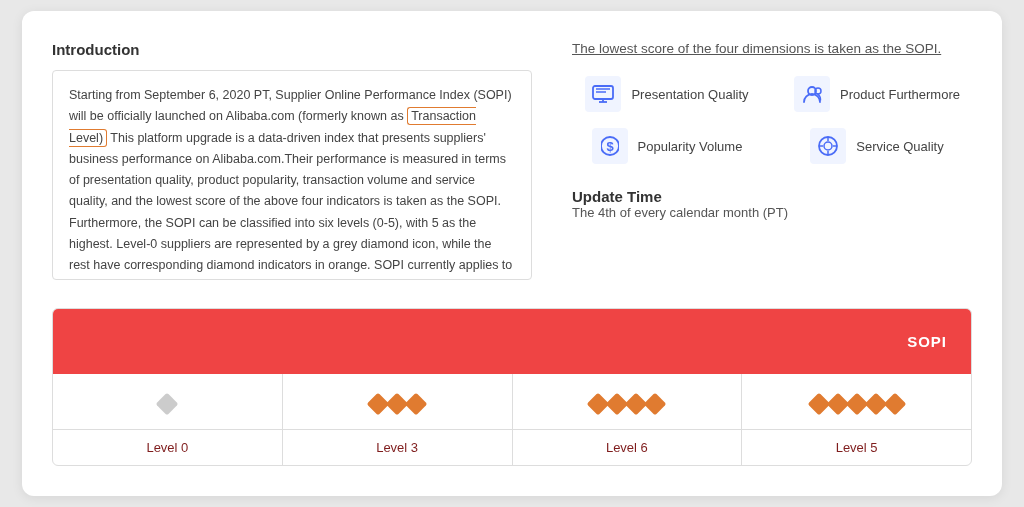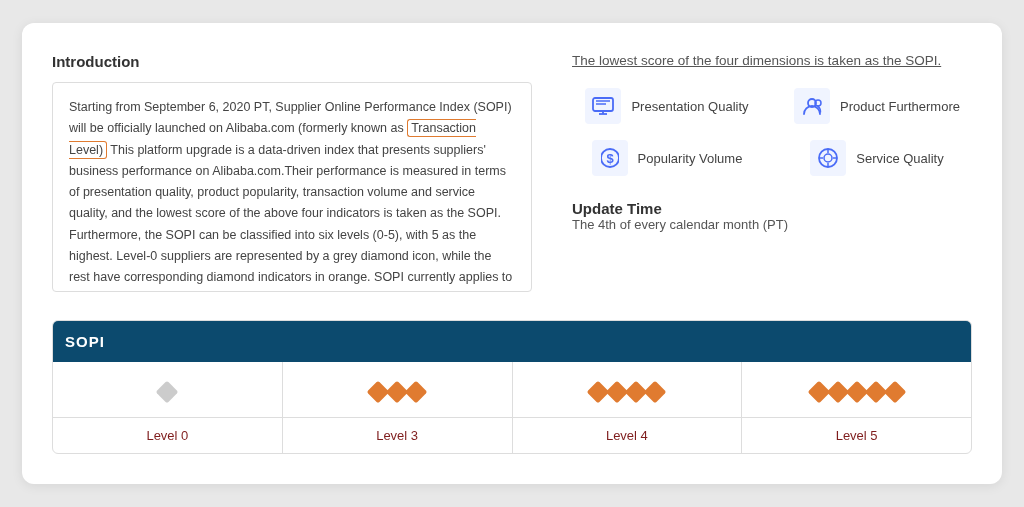--- a/index.html
+++ b/index.html
@@ -102,24 +102,24 @@
       font-size: 13px;
       color: #555;
     }
     
     .sopi-section {
       border: 1px solid #ddd;
       border-radius: 6px;
       overflow: hidden;
     }
     .sopi-header {
-      background: #0c4a6e;
+      background: #ef4444;
       color: #fff;
-      text-align: left;
-      padding: 12px;
+      text-align: right;
+      padding: 24px;
       font-size: 15px;
       font-weight: 600;
       letter-spacing: 1px;
     }
     .sopi-table {
       display: flex;
       border-top: none;
     }
     .sopi-col {
       flex: 1;
@@ -258,21 +258,21 @@
         <div class="sopi-level">Level 3</div>
       </div>
 
       <div class="sopi-col">
         <div class="sopi-diamonds">
           <span class="diamond"></span>
           <span class="diamond"></span>
           <span class="diamond"></span>
           <span class="diamond"></span>
         </div>
-        <div class="sopi-level">Level 4</div>
+        <div class="sopi-level">Level 6</div>
       </div>
 
       <div class="sopi-col">
         <div class="sopi-diamonds">
           <span class="diamond"></span>
           <span class="diamond"></span>
           <span class="diamond"></span>
           <span class="diamond"></span>
           <span class="diamond"></span>
         </div>

